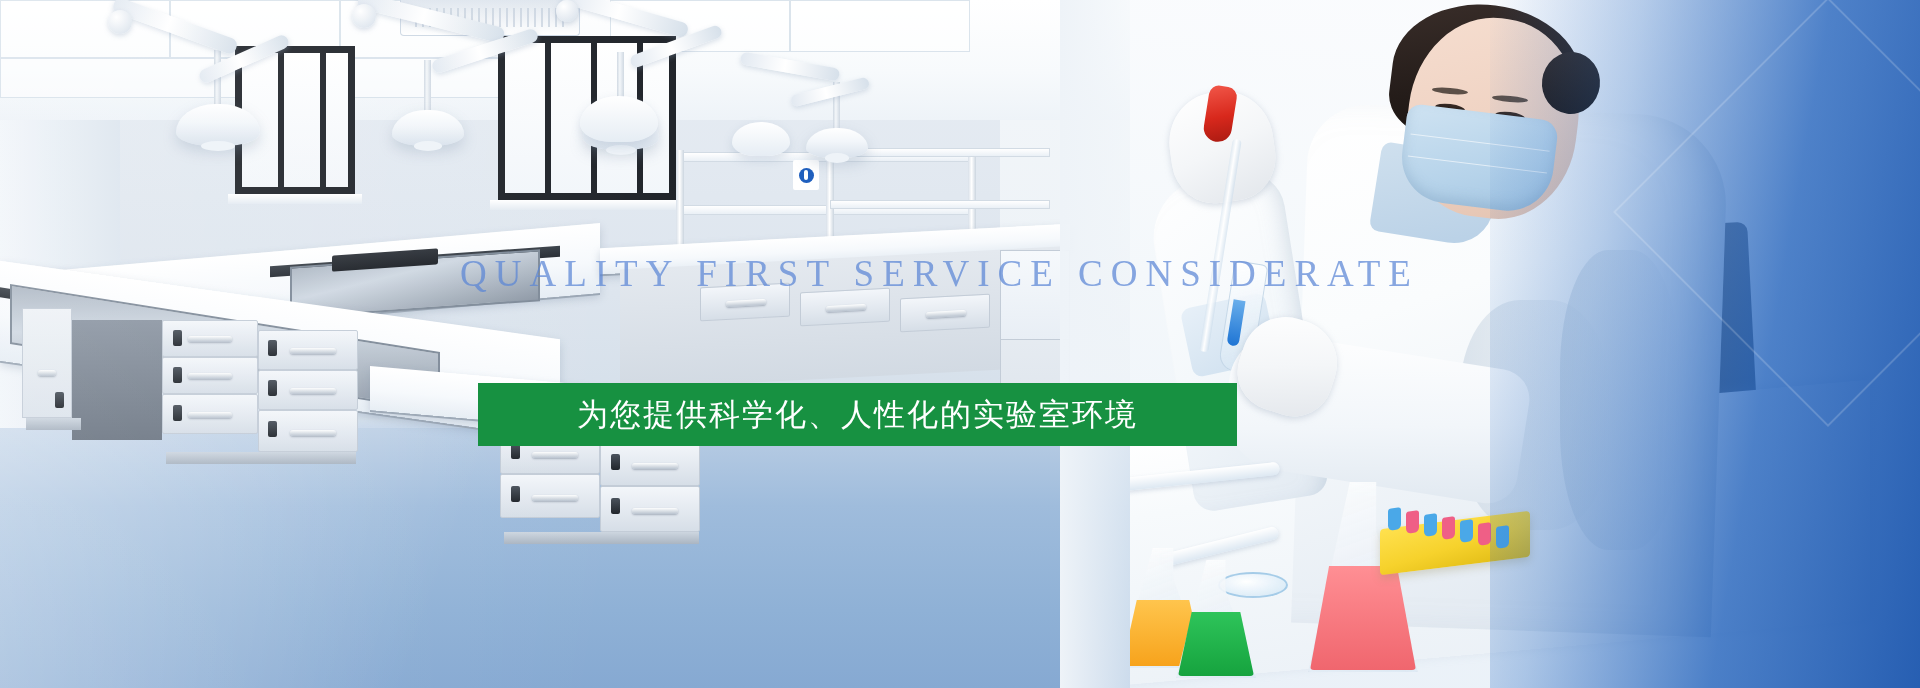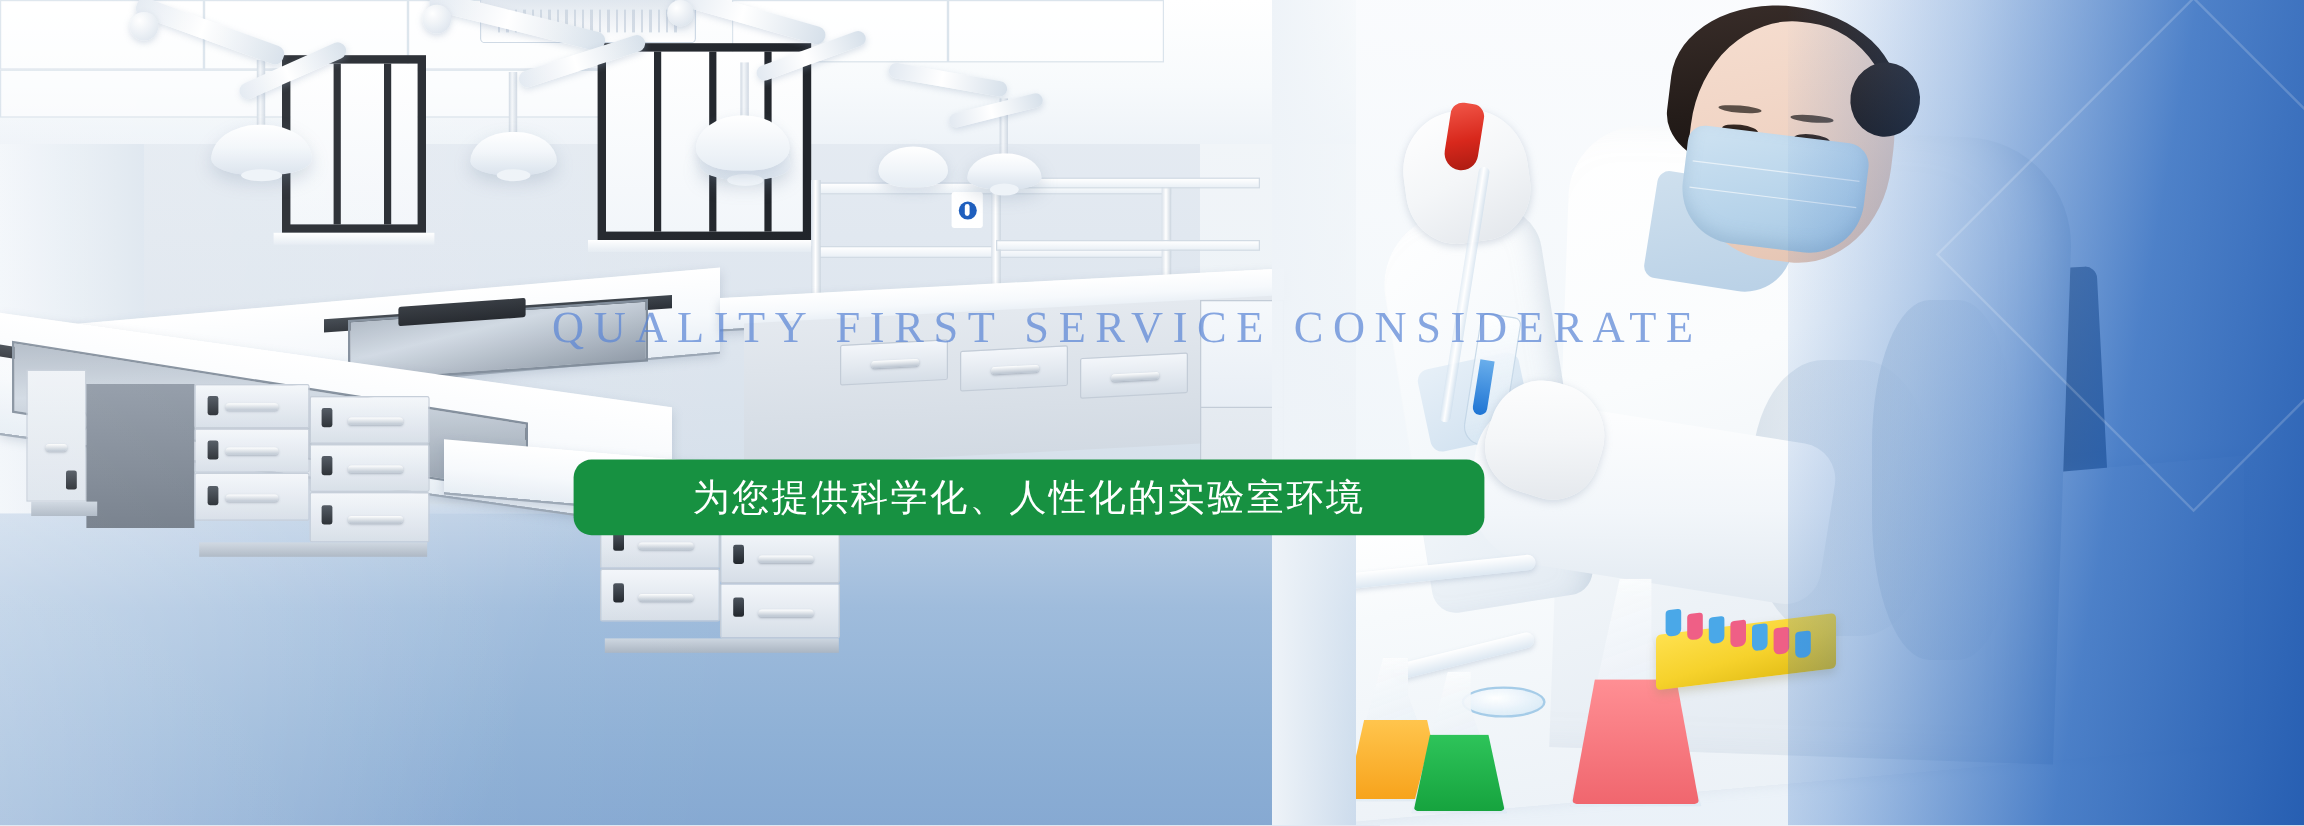--- a/index.html
+++ b/index.html
@@ -393,21 +393,20 @@
     white-space:nowrap;
     text-shadow:0 1px 2px rgba(255,255,255,.45);
     pointer-events:auto;
   }
   .green-bar{
     position:absolute; left:478px; top:383px;
     width:759px; height:63px;
     background:#179141;
     display:flex; align-items:center; justify-content:center;
     pointer-events:auto;
-    border-radius:15px;
   }
   .green-bar span{
     font-family:"DejaVu Sans", sans-serif;
     font-size:31px; letter-spacing:2px; color:#ffffff;
     white-space:nowrap;
   }
 </style>
 </head>
 <body>
 

